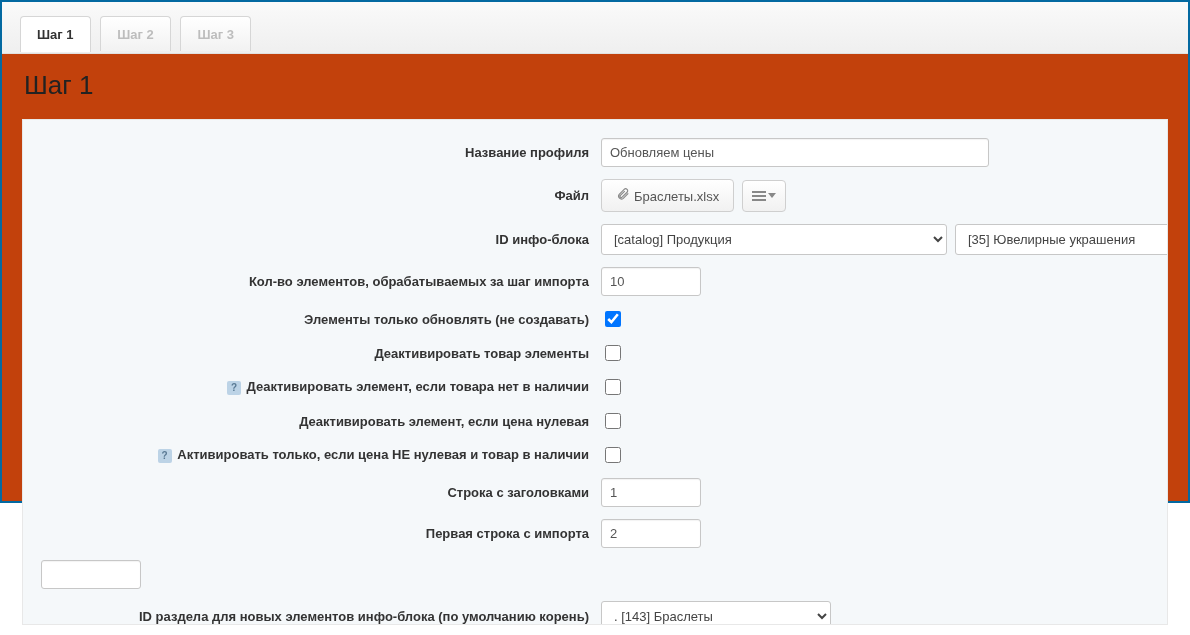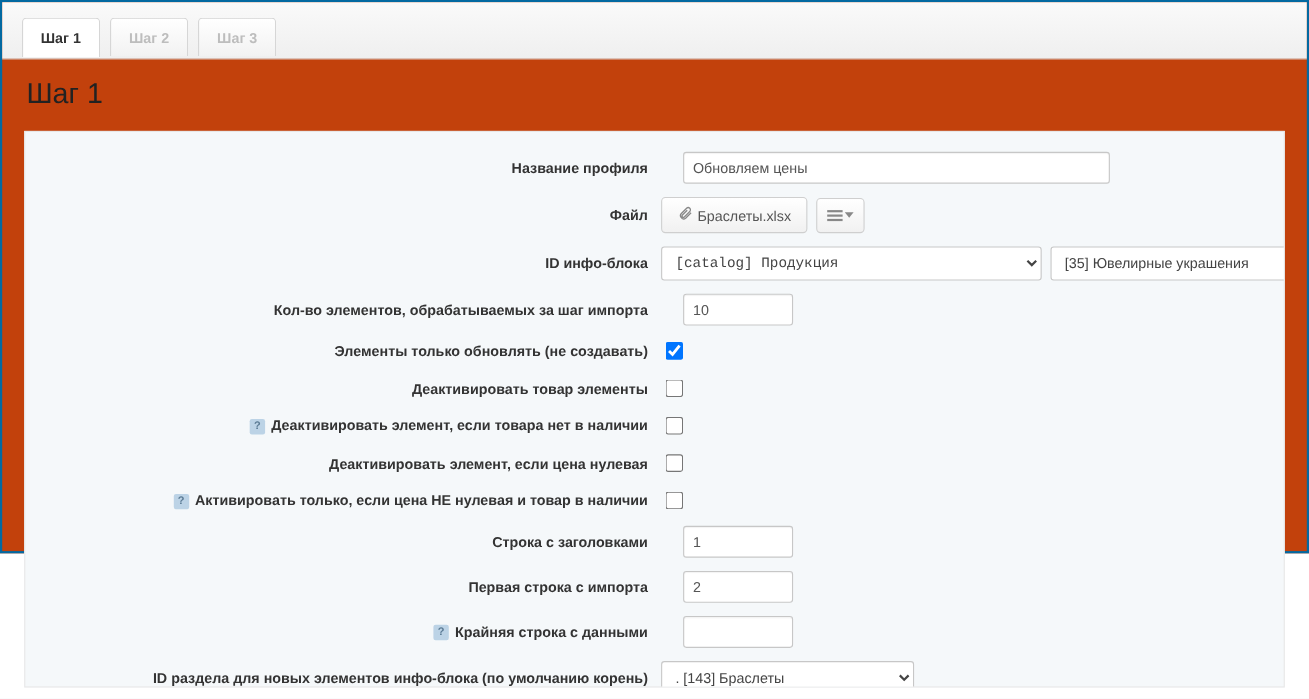--- a/index.html
+++ b/index.html
@@ -97,34 +97,33 @@
     gap: 8px;
   }
   .text-input {
     border: 1px solid #c7c7c7;
     border-radius: 3px;
     padding: 6px 8px;
     font-size: 13px;
     color: #555;
     background: #fff;
     box-shadow: inset 0 1px 1px rgba(0,0,0,0.05);
-    margin-left: 20px;
   }
   .text-input.wide { width: 388px; }
   .text-input.small { width: 100px; }
   .select {
     border: 1px solid #c7c7c7;
     background: #fff;
     border-radius: 3px;
     padding: 6px 8px;
     font-size: 13px;
     color: #444;
     height: 31px;
   }
-  .select.wide { width: 346px; font-family: Liberation Mono, monospace; }
+  .select.wide { width: 346px; }
   .select.med { width: 230px; }
   .file-btn {
     display: inline-flex;
     align-items: flex-end;
     gap: 6px;
     border: 1px solid #cfcfcf;
     background: linear-gradient(#ffffff, #f1f1f1);
     color: #555;
     border-radius: 4px;
     padding: 7px 14px;
@@ -283,24 +282,20 @@
     </div>
 
     <div class="row">
       <div class="lbl">Первая строка с импорта</div>
       <div class="ctrl">
         <input class="text-input small" value="2" style="">
       </div>
     </div>
 
     <div class="row">
-      <div class="lbl">
-        <span class="help">?</span>
-        <span>Крайняя строка с данными</span>
-      </div>
       <div class="ctrl">
         <input class="text-input small" value="" style="">
       </div>
     </div>
 
     <div class="row">
       <div class="lbl">ID раздела для новых элементов инфо-блока (по умолчанию корень)</div>
       <div class="ctrl">
         <select class="select med">
           <option>. [143] Браслеты</option>

